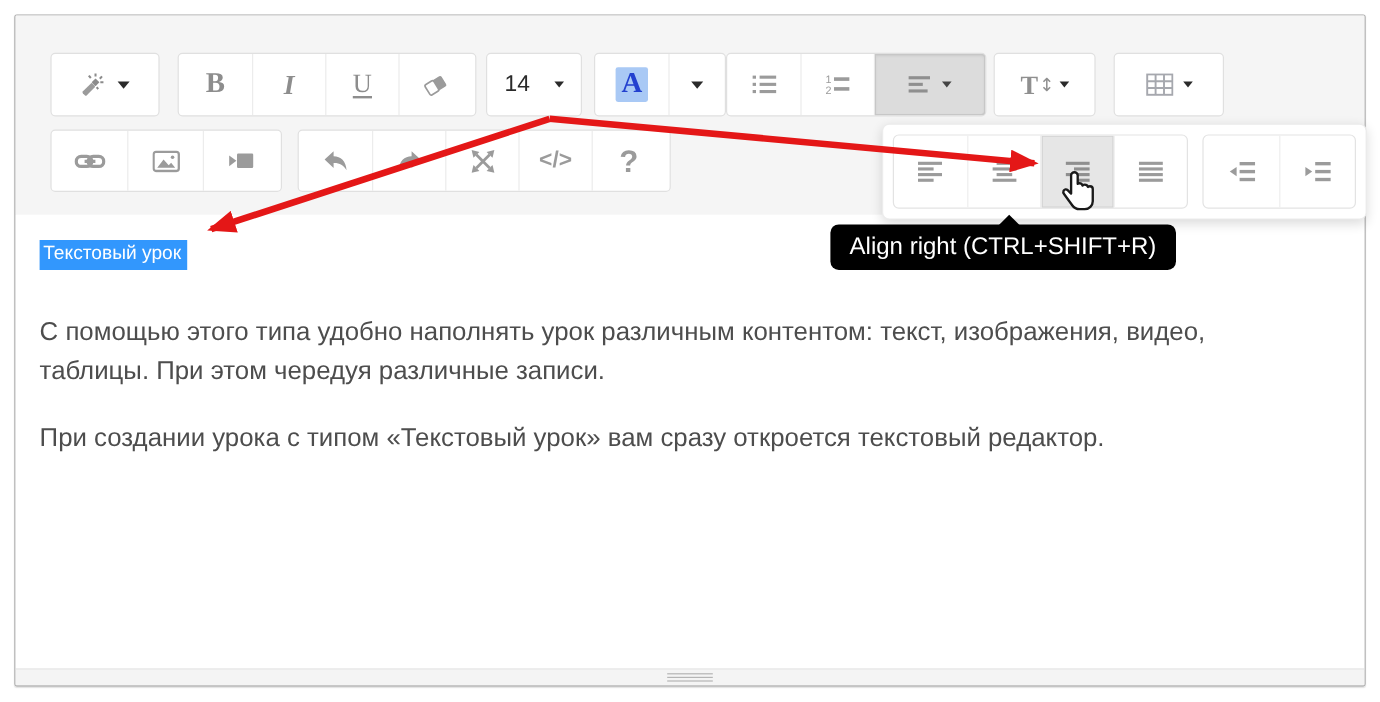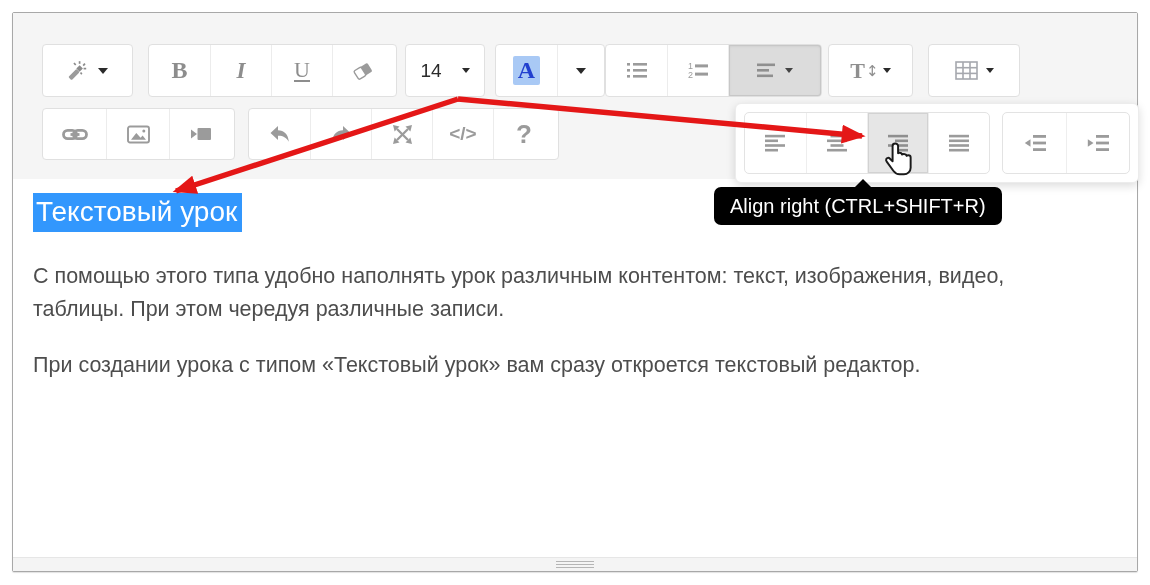--- a/index.html
+++ b/index.html
@@ -41,21 +41,21 @@
     font-family:"Liberation Serif",serif;font-weight:bold;font-size:24px;color:#2240cf;
   }
   .lh-T{font-family:"Liberation Serif",serif;font-weight:bold;font-size:22px;color:#8f8f8f;}
   .lh-arrow{font-family:"DejaVu Sans",sans-serif;font-size:15px;color:#8f8f8f;margin:0 4px 0 1px;}
   
   .content{
     position:absolute;left:0;top:166px;right:0;bottom:14px;background:#fff;
     padding:17px 28px 0 20px;box-sizing:border-box;
     font-size:21.5px;color:#4d4d4d;
   }
-  .content .heading{margin:0 0 32px 0;line-height:32px;font-size:28px;}
+  .content .heading{margin:0 0 32px 0;line-height:32px;font-size:16px;}
   .content .heading .sel{background:#3297fd;color:#fff;padding:3px 5px 5px 3px;}
   .content p.body-p{margin:0 0 23px 0;line-height:33px;max-width:1005px;}
   
   .statusbar{
     position:absolute;left:0;right:0;bottom:0;height:13px;background:#f4f4f4;
     border-top:1px solid #e6e6e6;display:flex;align-items:center;justify-content:center;
   }
   .drag-handle{width:38px;display:flex;flex-direction:column;gap:2px;cursor:ns-resize;}
   .drag-handle span{display:block;height:1px;background:#b5b5b5;}
   
@@ -64,21 +64,21 @@
     background:#fff;border:1px solid #ececec;border-radius:6px;
     box-shadow:0 3px 10px rgba(0,0,0,.14);
     padding:8px;display:flex;gap:12px;box-sizing:border-box;
   }
   .pgrp{display:flex;border:1px solid #e3e3e3;border-radius:5px;background:#fff;}
   .pbtn{width:61px;height:60px;}
   .pgrp .pbtn + .pbtn{border-left:1px solid #eeeeee;}
   .pbtn.hovered{background:#e6e6e6;box-shadow:inset 0 0 0 1px #d2d2d2;}
   
   .tooltip{
-    position:absolute;left:714px;top:187px;z-index:30;
+    position:absolute;left:692px;top:187px;z-index:30;
     background:#000;color:#fff;font-size:20px;line-height:38px;
     padding:0 16px;border-radius:7px;white-space:nowrap;
   }
   .tooltip::before{
     content:"";position:absolute;left:140px;top:-8px;
     border-left:9px solid transparent;border-right:9px solid transparent;border-bottom:9px solid #000;
   }
   
   .arrows{position:absolute;left:0;top:0;z-index:50;pointer-events:none;}
   .hand-cursor{position:absolute;left:884px;top:142px;z-index:60;pointer-events:none;}

